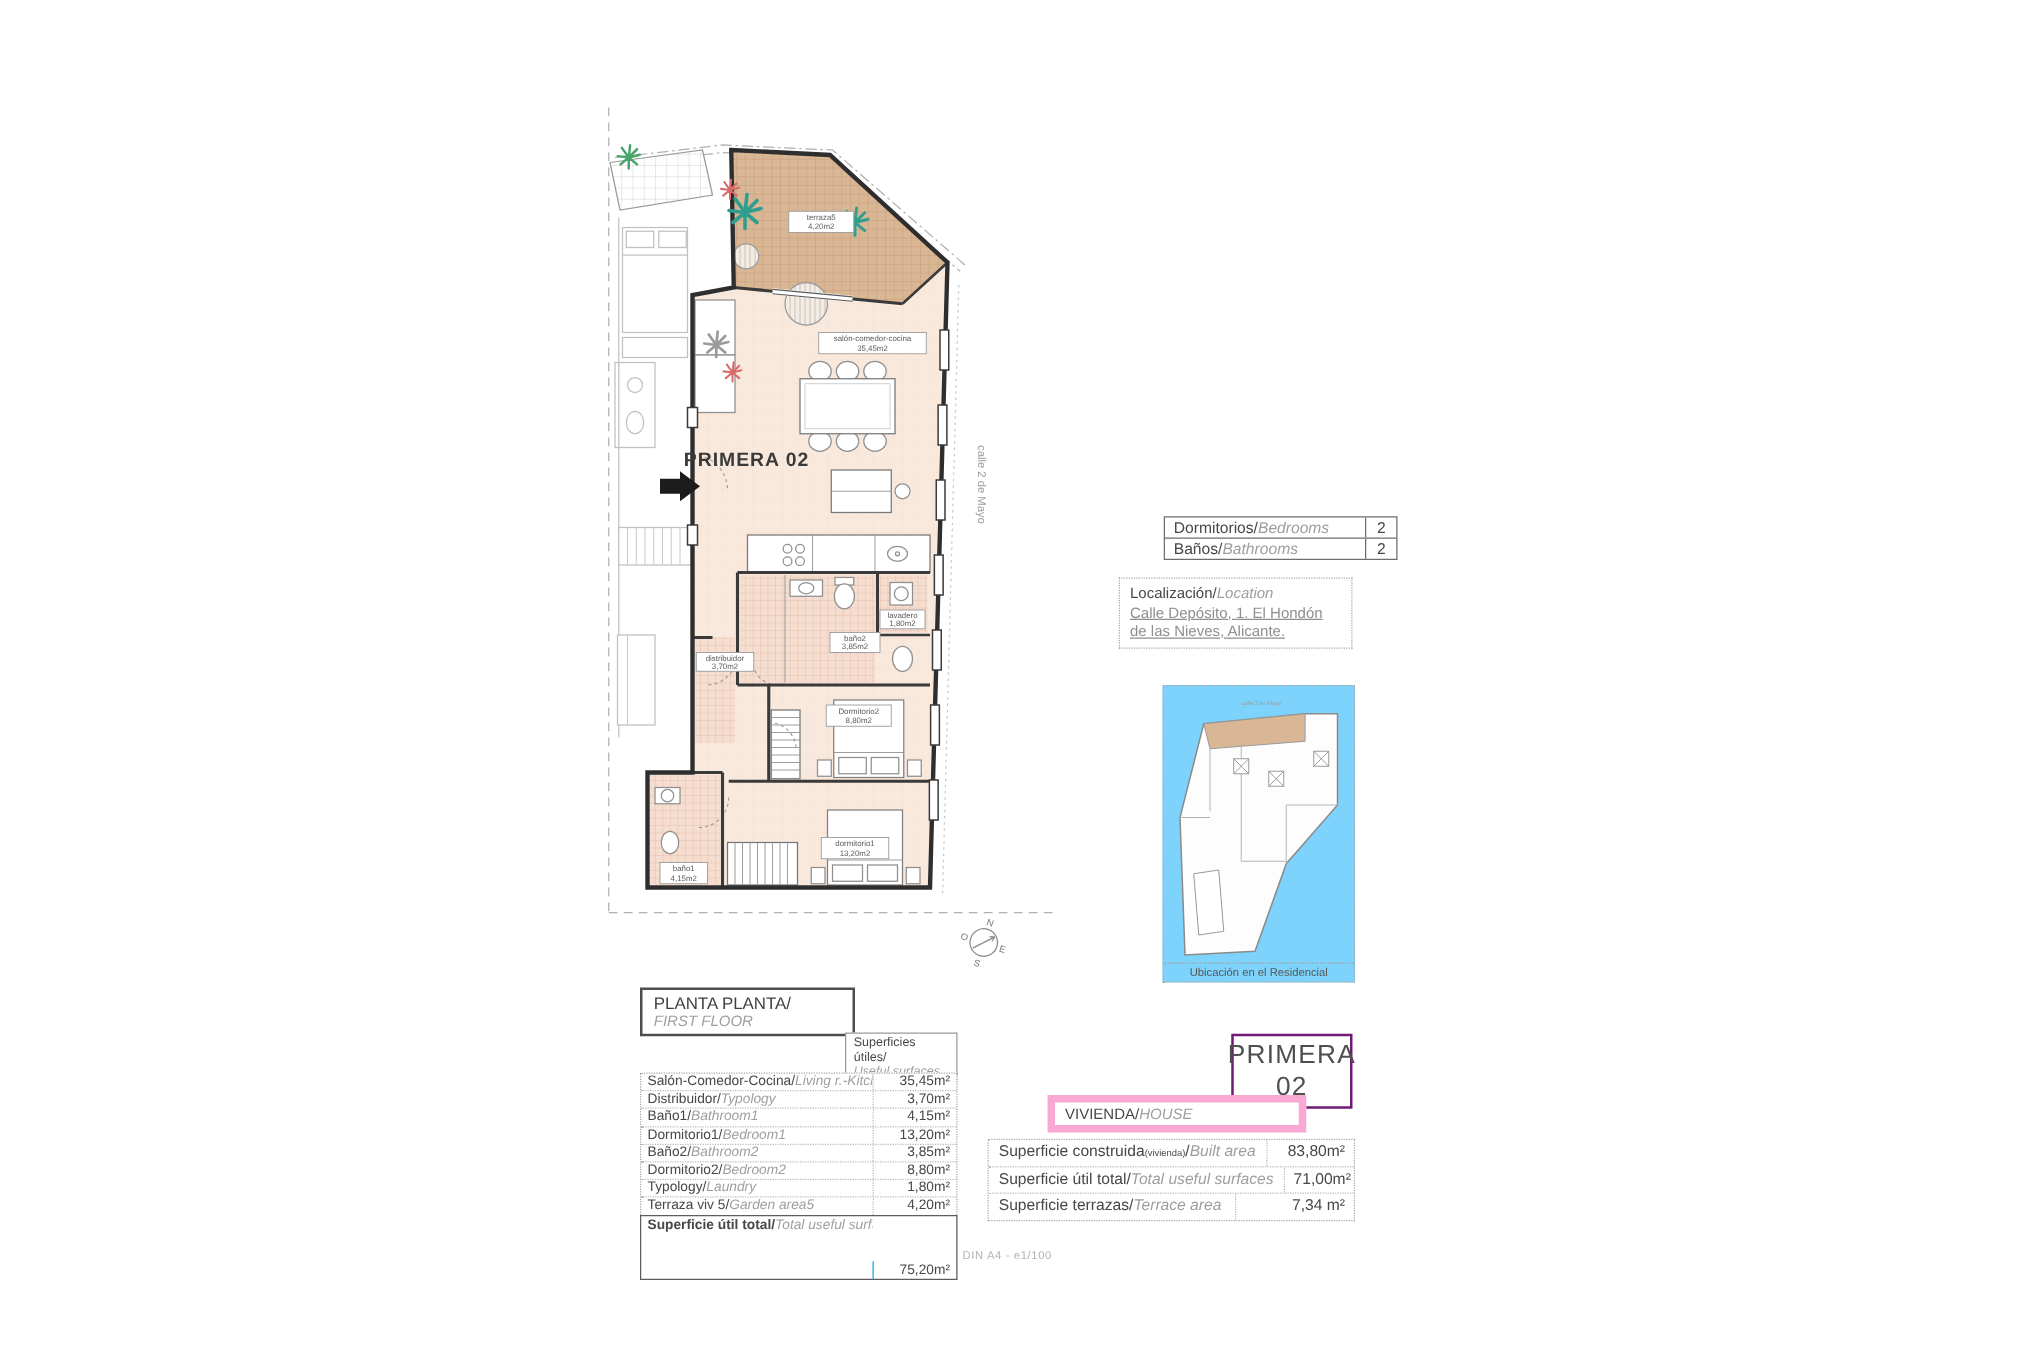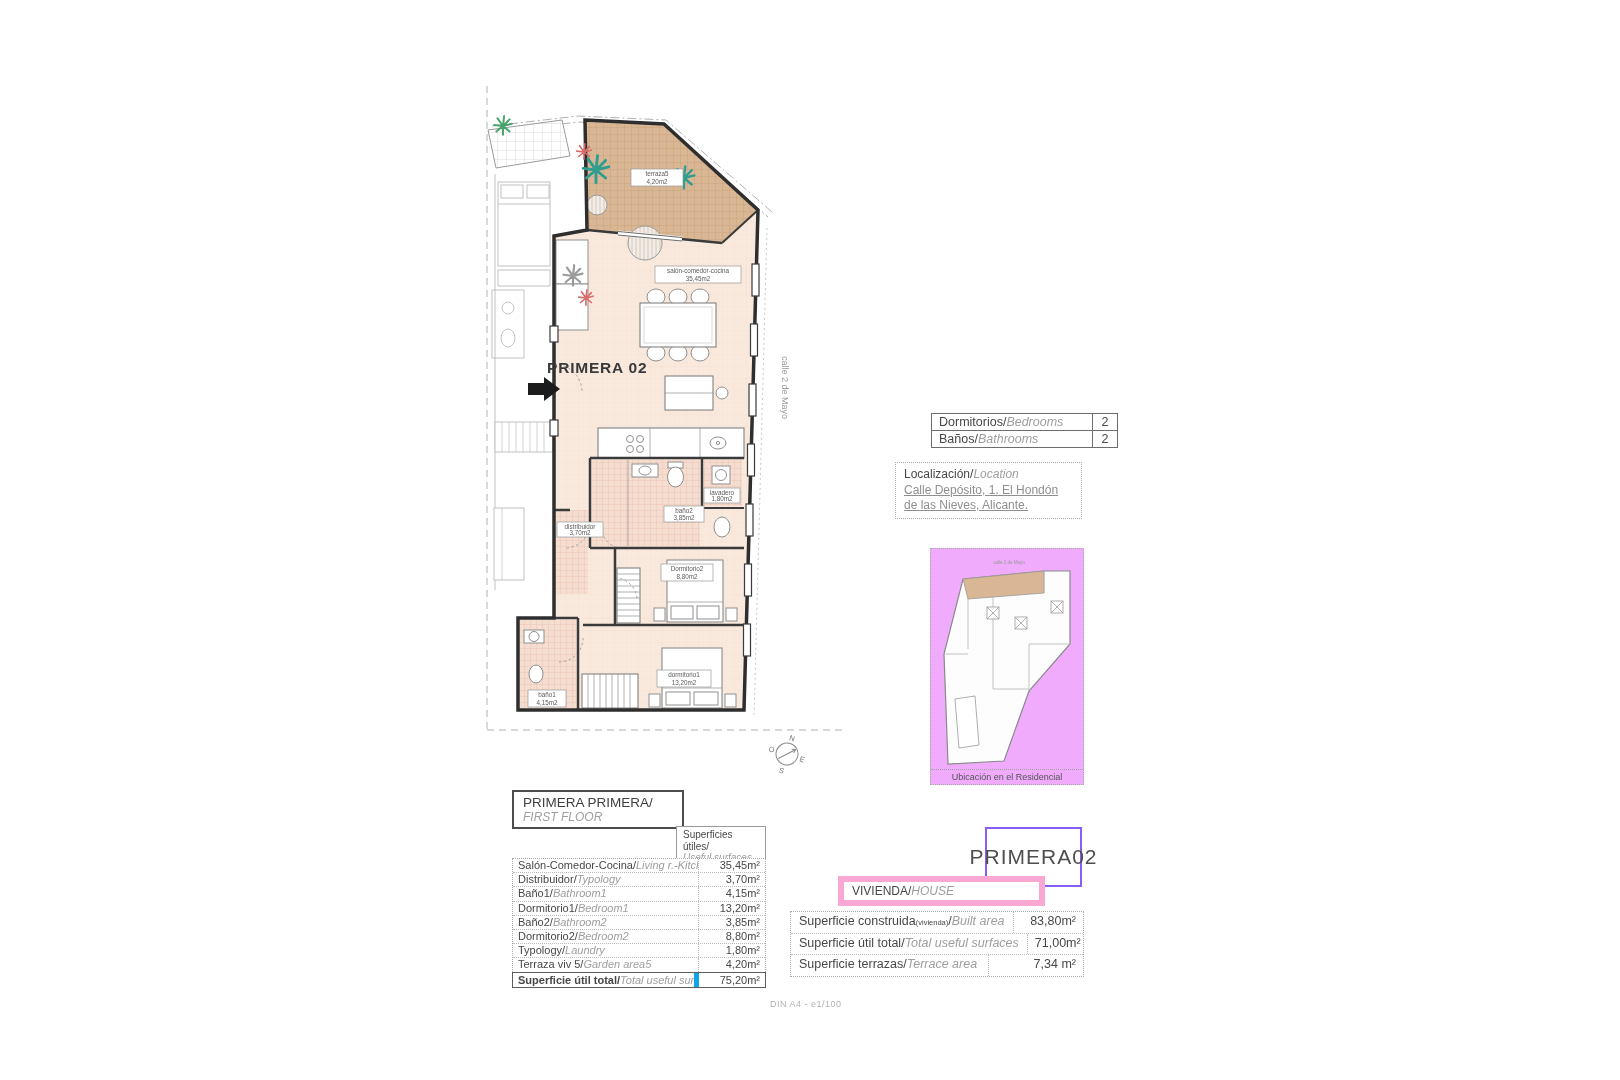--- a/index.html
+++ b/index.html
@@ -12,37 +12,37 @@
   .dotbox{border:1px dotted #a8a8a8;background:#fff;}
   .typ-head{padding:3px 8px;border-bottom:1px solid #8d8d8d;font-size:12.5px;}
   .typ-body{padding:6px 8px 8px 8px;font-size:12px;line-height:15px;}
   .rtable{border:1px solid #6d6d6d;font-size:12.5px;}
   .rrow{display:flex;}
   .rrow + .rrow{border-top:1px solid #6d6d6d;}
   .rlabel{flex:1;padding:1px 7px;}
   .rval{width:24px;border-left:1px solid #6d6d6d;text-align:center;padding:1px 0;color:#474747;}
   .locbox{padding:4px 8px;font-size:12px;line-height:15.5px;}
   
-  .siteplan{border:1px dotted #a8a8a8;background:#f0abfc;}
+  .siteplan{border:1px dotted #a8a8a8;background:#7dd3fc;}
   .sitecaption{border-top:1px dotted #a0a0a0;text-align:center;font-size:9px;color:#555;padding:2px 0;}
   
   .planta{border:2px solid #4d4d4d;padding:3px 9px;background:#fff;}
   .planta .t1{font-size:13.5px;color:#3f3f3f;}
   .planta .t2{font-size:12px;}
   .supbox{border:1px solid #9a9a9a;padding:2px 6px;font-size:10px;line-height:11.5px;background:#fff;}
   .utable{border:1px dotted #a8a8a8;font-size:11px;background:#fff;}
   .urow{display:flex;border-bottom:1px dotted #bcbcbc;line-height:13.2px;}
   .urow:last-of-type{border-bottom:none;}
   .ulabel{flex:1;padding:0 5px;white-space:nowrap;overflow:hidden;}
   .uval{width:56px;border-left:1px dotted #bcbcbc;text-align:right;padding:0 5px;color:#474747;}
   .utotal{display:flex;border:1px solid #5d5d5d;margin:-1px;line-height:14px;background:#fff;position:relative;}
   .utotal .ulabel .es{font-weight:bold;}
-  .utotal .uval{border-left:5px solid #0ea5e9;}
+  .utotal .uval{border-left:1px solid #0ea5e9;margin-top:36px;}
   
-  .unitbox{border:2px solid #8b5cf6;display:flex;flex-direction:row;align-items:center;justify-content:center;
+  .unitbox{border:2px solid #701a75;display:flex;flex-direction:column;align-items:center;justify-content:center;
            font-size:21px;color:#4f4f4f;letter-spacing:1px;line-height:26px;background:#fff;}
   .vivbox{border:6px solid #f9a8d4;padding:2px 8px;font-size:12px;background:#fff;margin-left:48px;}
   .stable{border:1px dotted #a8a8a8;font-size:12.5px;background:#fff;}
   .srow{display:flex;border-bottom:1px dotted #bcbcbc;line-height:19.5px;}
   .srow:last-child{border-bottom:none;}
   .slabel{flex:1;padding:0 8px;white-space:nowrap;}
   .sval{width:80px;border-left:1px dotted #bcbcbc;text-align:right;padding:0 7px;color:#474747;}
   .tiny{font-size:7.5px;color:#474747;}
   .din{font-size:9px;color:#b3b3b3;letter-spacing:0.5px;}
   svg text{font-family:"Liberation Sans",sans-serif;}
@@ -323,21 +323,21 @@
           <path d="M84,68 L96,80 M96,68 L84,80"></path>
         <rect x="120" y="52" width="12" height="12"></rect>
           <path d="M120,52 L132,64 M132,52 L120,64"></path>
       </g>
       <polygon points="24,150 44,147 48,196 28,199" fill="#ffffff" stroke="#9a9a9a" stroke-width="0.8"></polygon>
     </svg>
     <div class="sitecaption">Ubicación en el Residencial</div>
   </div>
 
   <div class="abs planta" style="left:512px;top:790px;width:150px;">
-    <div class="t1">PRIMERA PRIMERA/</div>
+    <div class="t1">PLANTA PLANTA/</div>
     <div class="t2 en">FIRST FLOOR</div>
   </div>
 
   <div class="abs supbox" style="left:676px;top:826px;width:76px;">
     <span class="es">Superficies útiles/</span><br>
     <span class="en">Useful surfaces</span>
   </div>
 
   <div class="abs utable" style="left:512px;top:858px;width:252px;">
     <div class="urow">

